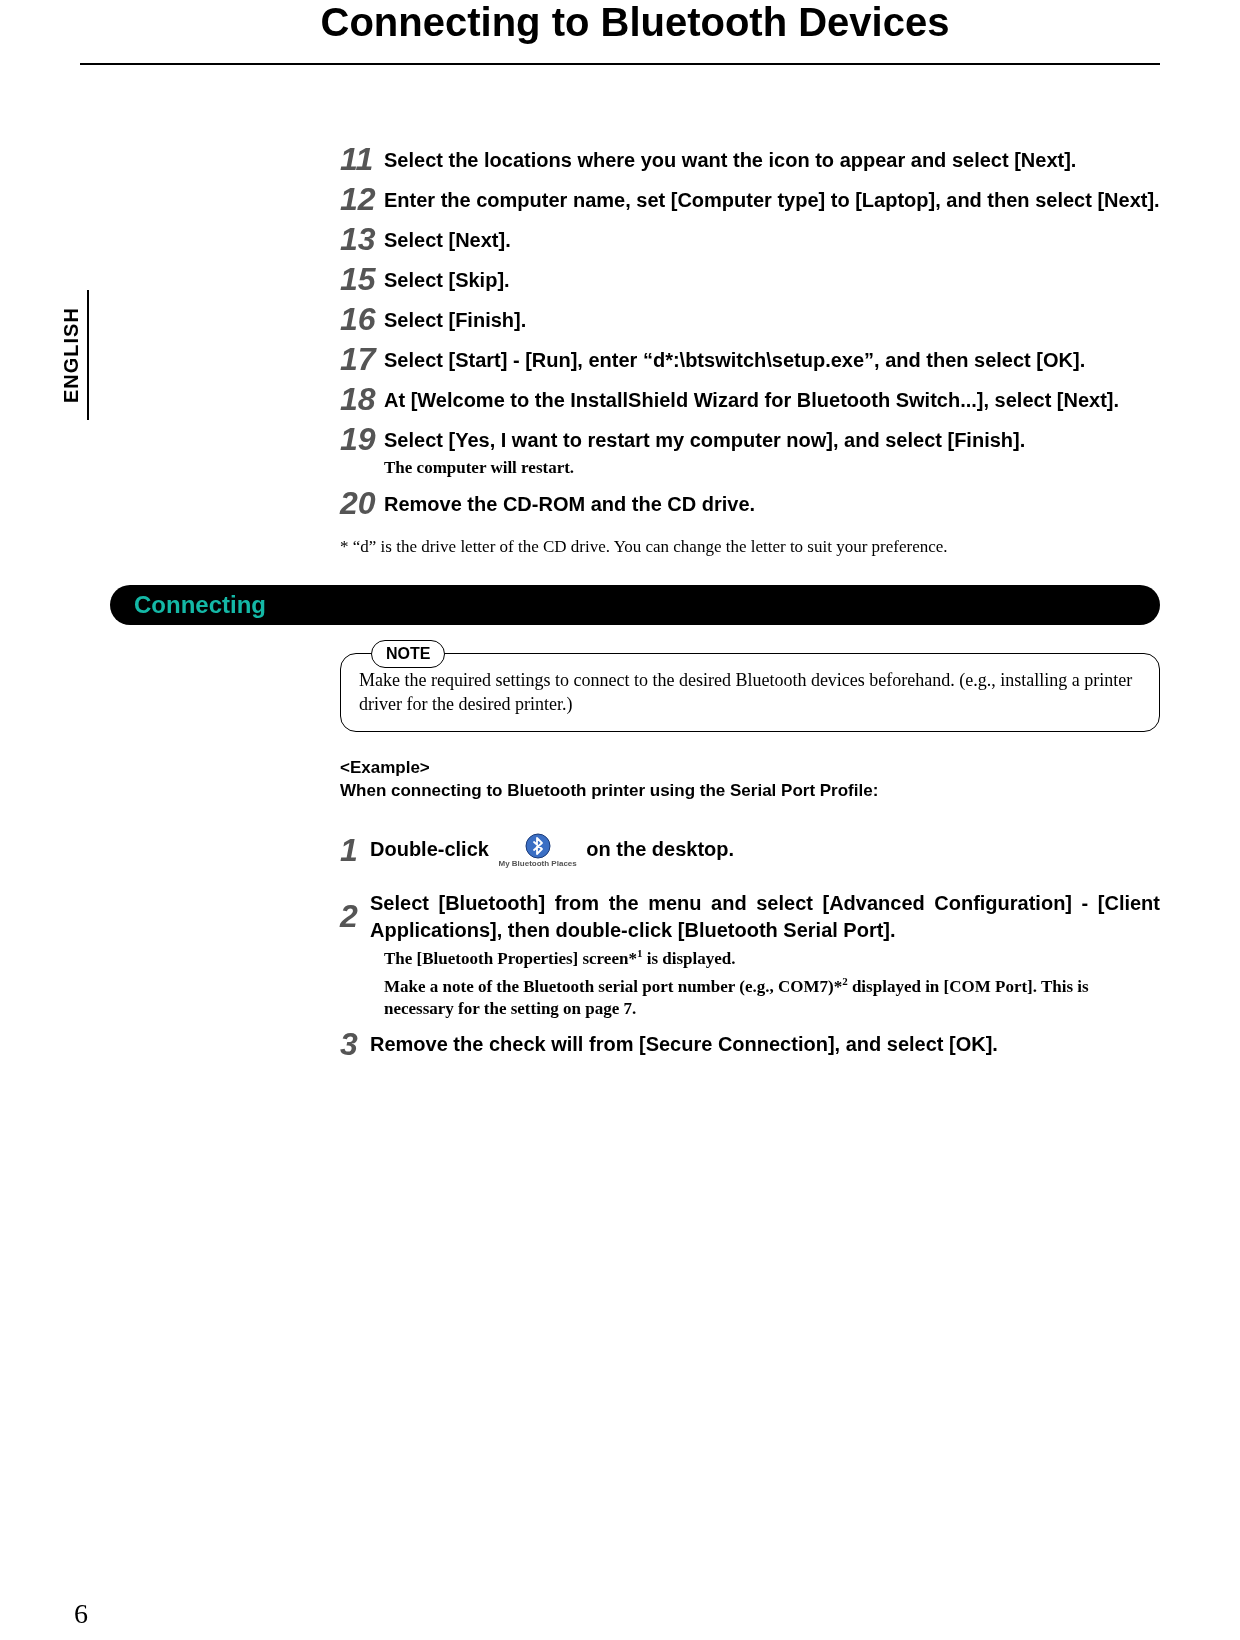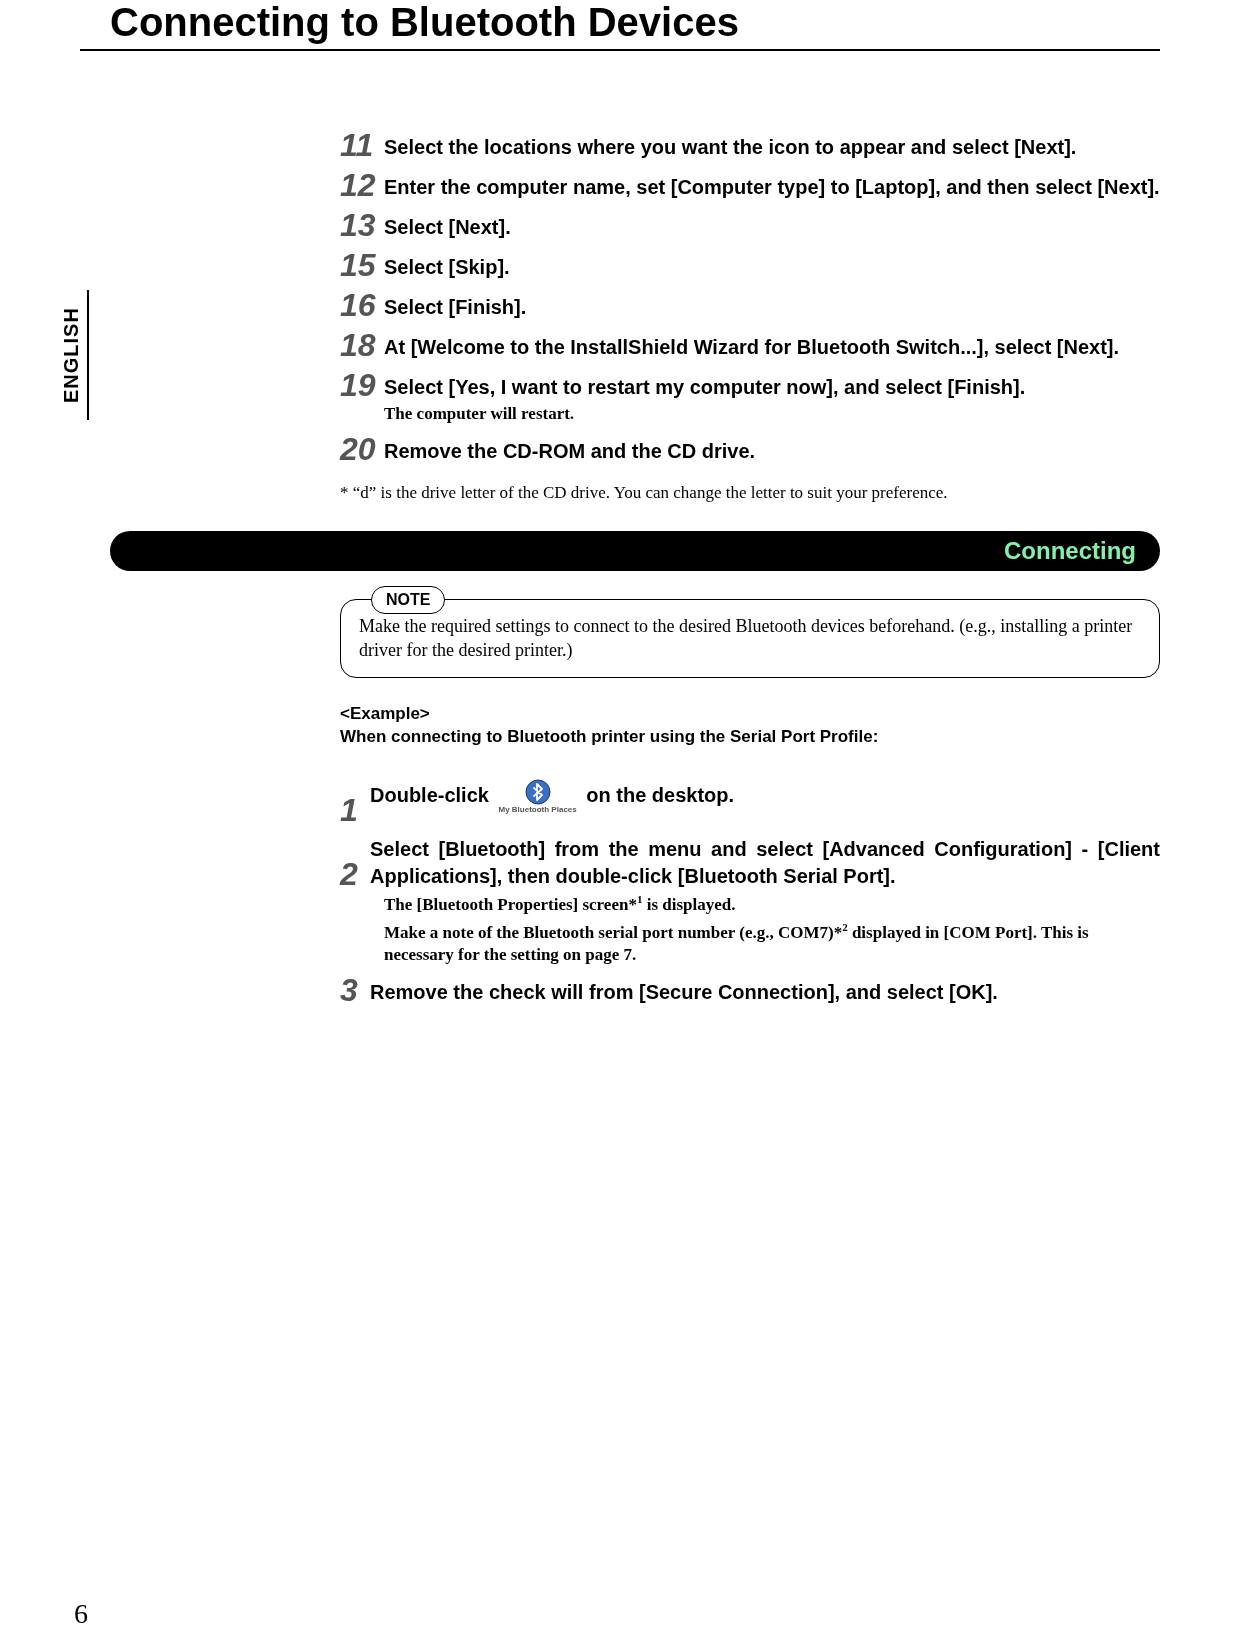--- a/index.html
+++ b/index.html
@@ -11,21 +11,22 @@
     height: 1640px;
     position: relative;
   }
   .page {
     padding: 0 80px 0 80px;
     position: relative;
   }
   .title-rule {
     border-bottom: 2px solid #000;
     margin-bottom: 6px;
-    padding-bottom: 4px;
+    padding-bottom: 18px;
+    text-align: center;
   }
   .main-title {
     font-size: 40px;
     font-weight: bold;
     padding-left: 30px;
   }
   .lang-tab {
     position: absolute;
     left: 60px;
     top: 290px;
@@ -41,21 +42,21 @@
   }
   .content {
     margin-left: 260px;
     padding-top: 70px;
   }
   .step {
     margin-bottom: 6px;
   }
   .step-row {
     display: flex;
-    align-items: flex-end;
+    align-items: center;
   }
   .step-num {
     font-size: 32px;
     font-weight: bold;
     font-style: italic;
     color: #555;
     min-width: 44px;
     line-height: 1;
     padding-top: 2px;
   }
@@ -78,29 +79,28 @@
     line-height: 1.3;
   }
   .footnote {
     font-size: 17px;
     font-family: "Times New Roman", Times, serif;
     margin-top: 18px;
     margin-left: 0;
   }
   .section-bar {
     background: #000;
-    color: #86efac;
+    color: #14b8a6;
     border-radius: 22px;
     font-size: 24px;
     font-weight: bold;
     padding: 6px 24px;
     margin: 28px 0 28px 30px;
     display: inline-block;
     width: calc(100% - 30px);
-    text-align: right;
   }
   .section-bar span { display:inline-block; }
   .note-box {
     border: 1.5px solid #000;
     border-radius: 16px;
     position: relative;
     padding: 14px 18px 14px 18px;
     font-family: "Times New Roman", Times, serif;
     font-size: 18px;
     line-height: 1.35;
@@ -189,20 +189,26 @@
     </div>
       </div>
 
     <div class="step">
         <div class="step-row">
       <div class="step-num">16</div>
       <div class="step-text">Select [Finish].</div>
     </div>
       </div>
 
+    <div class="step">
+        <div class="step-row">
+      <div class="step-num">17</div>
+      <div class="step-text">Select [Start] - [Run], enter “d*:\btswitch\setup.exe”, and then select [OK].</div>
+    </div>
+      </div>
 
     <div class="step">
         <div class="step-row">
       <div class="step-num">18</div>
       <div class="step-text">At [Welcome to the InstallShield Wizard for Bluetooth Switch...], select [Next].</div>
     </div>
       </div>
 
     <div class="step">
       <div class="step-row">

